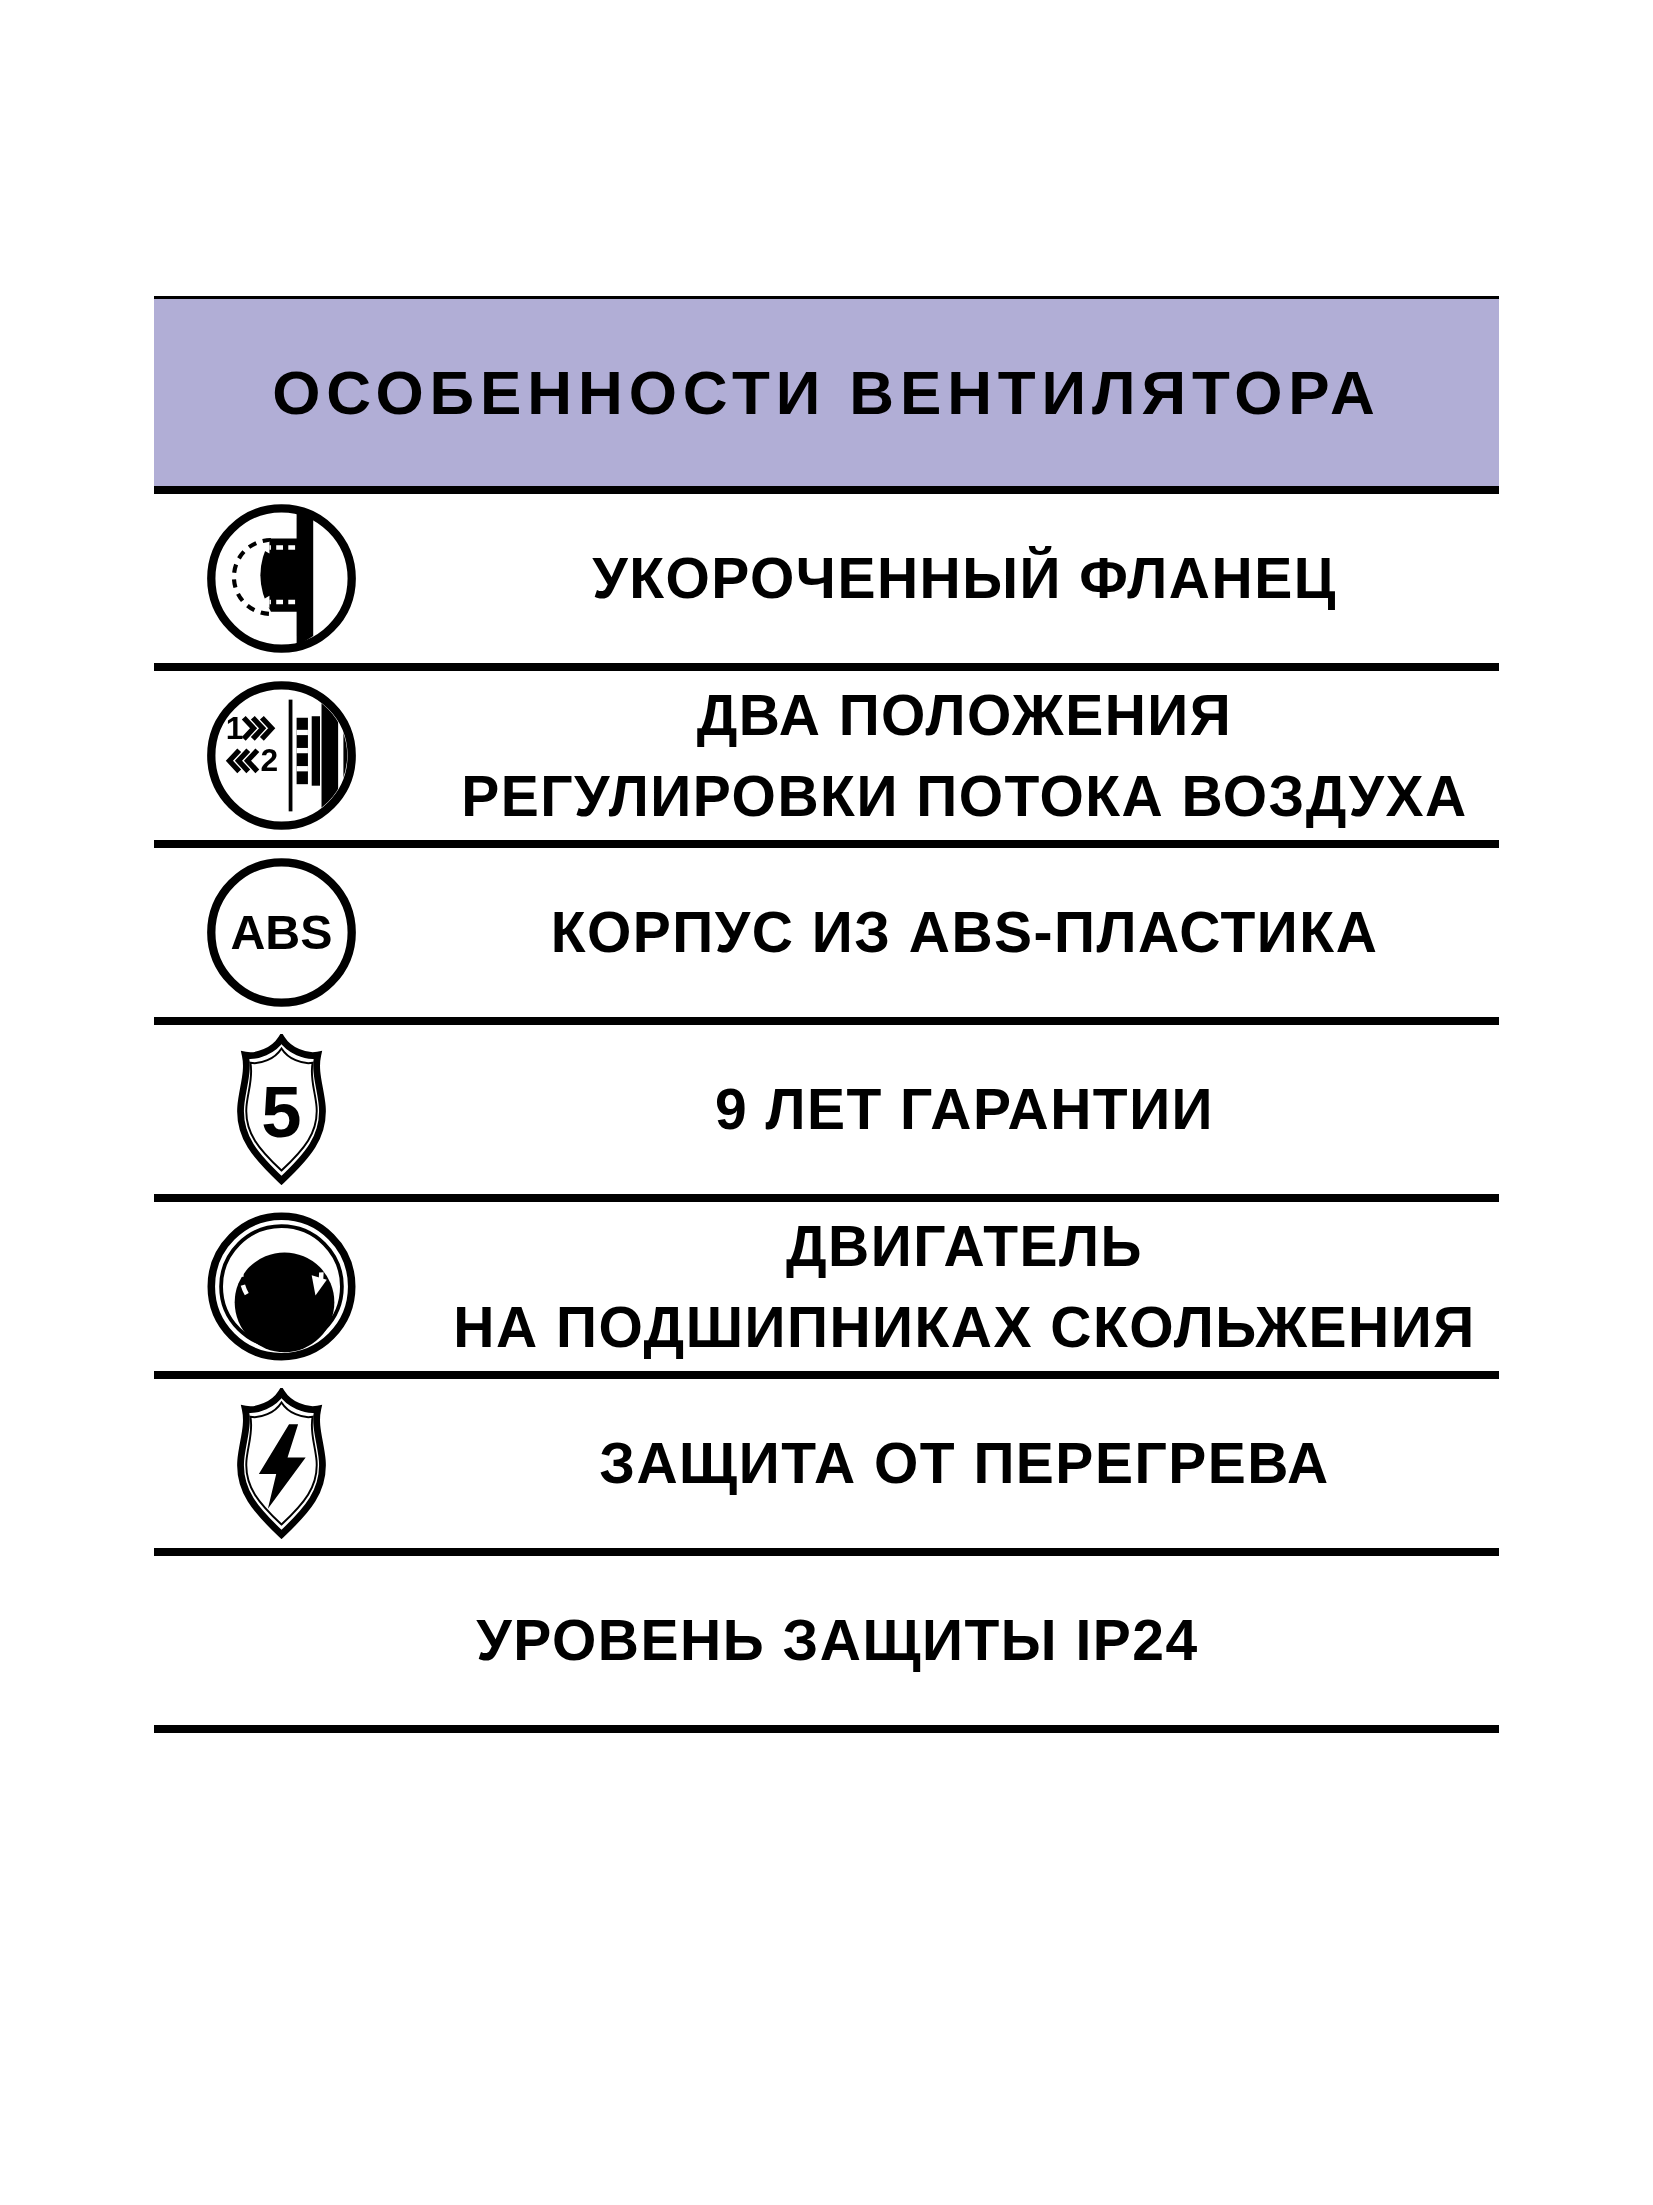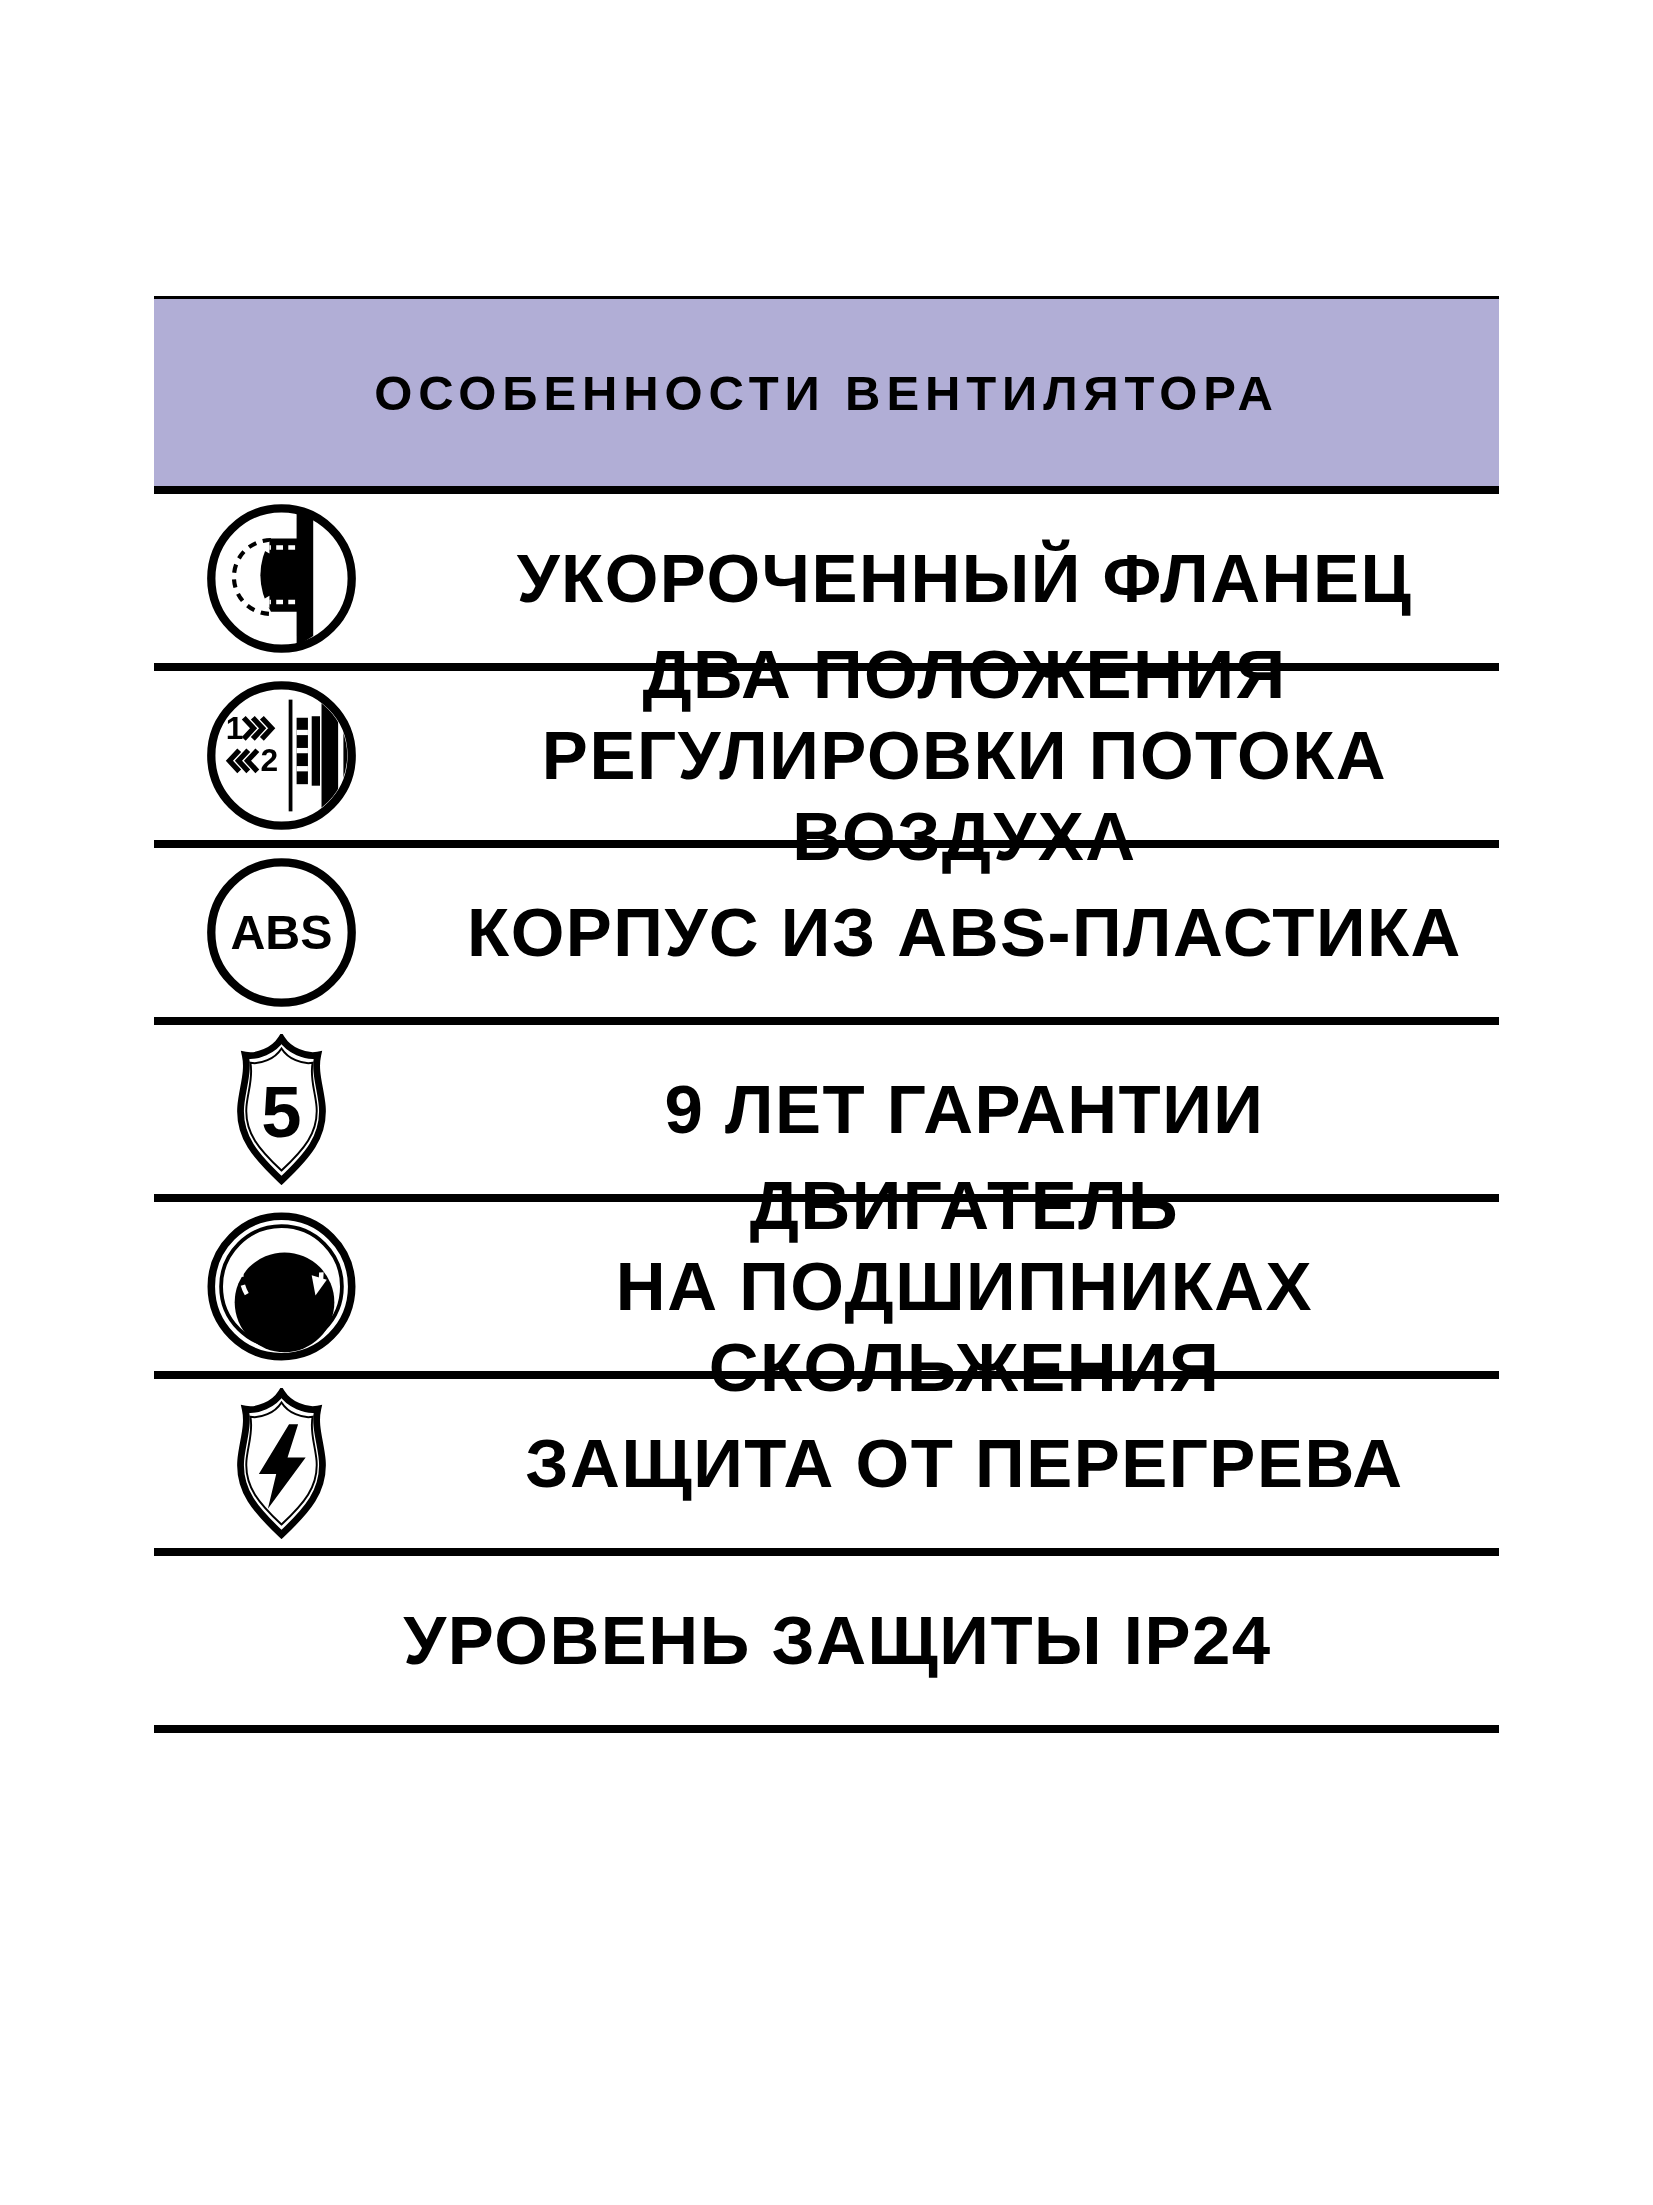--- a/index.html
+++ b/index.html
@@ -23,21 +23,21 @@
   .header-band {
     background: #b1aed6;
     border-top: 3.7px solid #000;
     border-bottom: 8.8px solid #000;
     height: 187px;
     display: flex;
     align-items: center;
     justify-content: center;
   }
   .page-title {
-    font-size: 49px;
+    font-size: 62px;
     font-weight: bold;
     letter-spacing: 5.9px;
     white-space: nowrap;
   }
   .feature-row {
     height: 169px;
     border-bottom: 8.8px solid #000;
     display: flex;
     align-items: center;
   }
@@ -49,21 +49,21 @@
     justify-content: center;
   }
   .text-cell {
     flex: 1;
     display: flex;
     align-items: center;
     justify-content: center;
     padding-left: 22px;
   }
   .feature-label {
-    font-size: 69px;
+    font-size: 57px;
     font-weight: bold;
     letter-spacing: 1.5px;
     line-height: 81px;
     text-align: center;
     white-space: pre-line;
   }
   svg.icon { display: block; }
   svg.icon text {
     font-family: "Liberation Sans", sans-serif;
     font-weight: bold;

